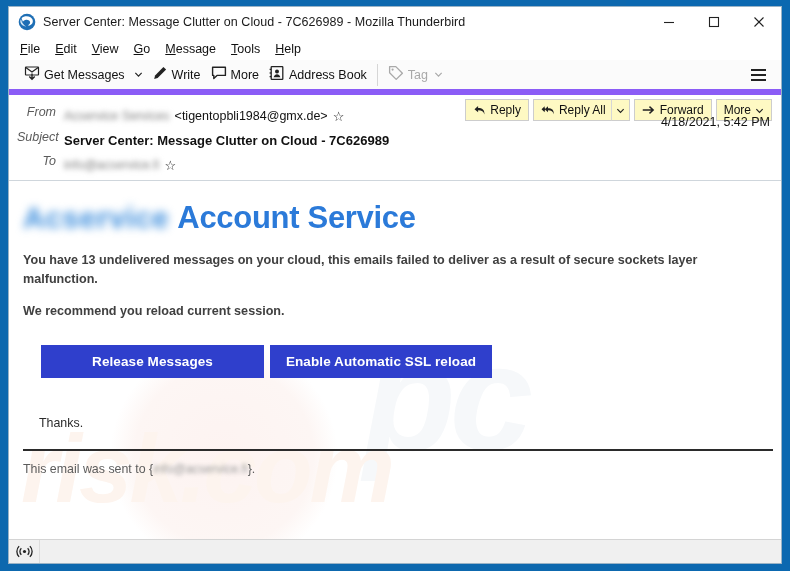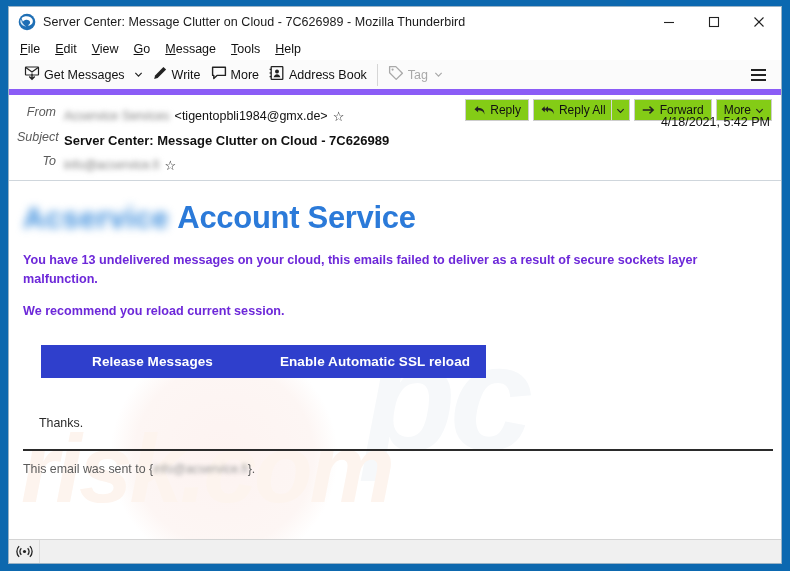--- a/index.html
+++ b/index.html
@@ -193,21 +193,21 @@
     top: 4px;
     display: flex;
     gap: 4px;
   }
   .rbtn {
     display: flex;
     align-items: center;
     gap: 4px;
     height: 22px;
     padding: 0 7px;
-    background: #84cc16;
+    background: #fef9c3;
     border: 1px solid #cdcdcd;
     font-size: 12px;
     color: #111;
     white-space: nowrap;
   }
   .rbtn.attached-left { border-right: none; padding-right: 5px; }
   .rbtn.caretonly { padding: 0 4px; border-left: 1px solid #d6d6d6; }
   .rgroup { display: flex; align-items: center; }
 
   
@@ -279,28 +279,29 @@
   .brand-title {
     font-size: 31px;
     font-weight: bold;
     color: #2b7ad9;
     letter-spacing: -0.3px;
   }
 
   .body-p {
     font-size: 12.6px;
     font-weight: bold;
-    color: #6d28d9;
+    color: #404040;
     line-height: 1.48;
     max-width: 716px;
   }
   .body-p.spaced { margin-top: 14px; }
 
   .btn-row {
     display: flex;
+    gap: 6px;
     margin-top: 24px;
     padding-left: 18px;
   }
   .cta {
     background: #2f3fcc;
     color: #ffffff;
     font-size: 13.5px;
     font-weight: bold;
     height: 33px;
     display: flex;

